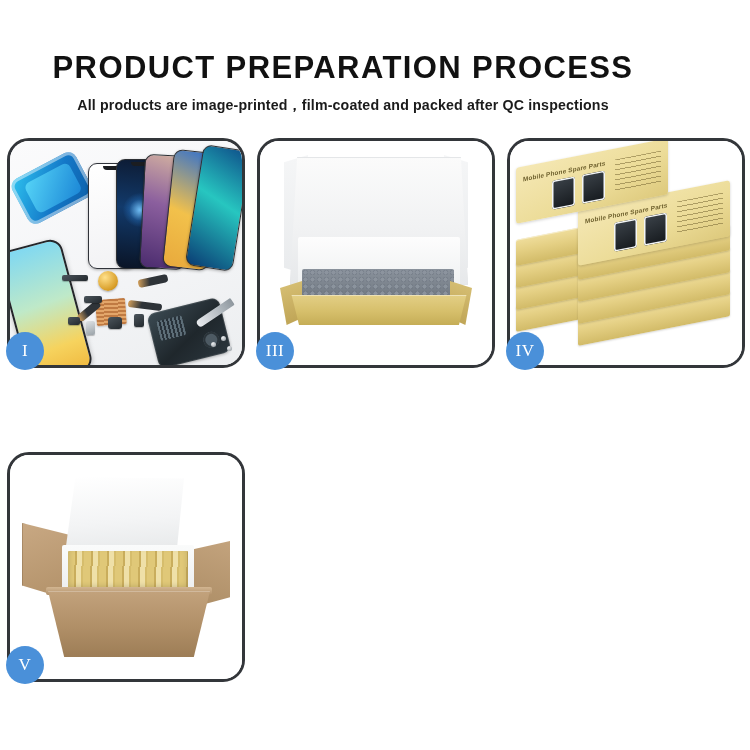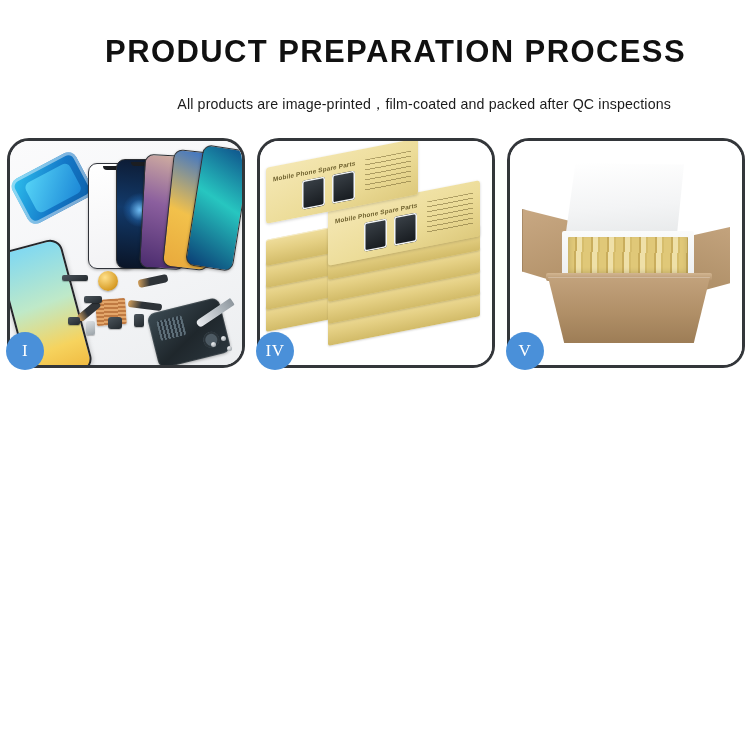--- a/index.html
+++ b/index.html
@@ -9,31 +9,31 @@
     font-family: "Liberation Sans", sans-serif;
     overflow: hidden;
   }
   #page {
     position: relative;
     width: 750px; height: 750px;
     background: #ffffff;
   }
 
   
-  .header { position: absolute; top: 0; left: 0; width: 686px; text-align: right; }
+  .header { position: absolute; top: 16px; left: 0; width: 686px; text-align: center; }
   .title {
     margin: 0; padding-top: 36px;
     font-size: 31px; font-weight: 600; letter-spacing: 1.4px;
     color: #111111; line-height: 1.05;
     font-family: "Liberation Sans", sans-serif;
     white-space: nowrap;
   }
   .subtitle {
-    margin: 15px; padding-top: 11px;
-    font-size: 14.2px; font-weight: 400; letter-spacing: .15px;
+    margin: 0; padding-top: 11px;
+    font-size: 14.2px; font-weight: 700; letter-spacing: .15px;
     color: #1b1b1b; white-space: nowrap;
     font-family: "Liberation Sans", sans-serif;
   }
 
   
   .grid {
     position: absolute; left: 7px; top: 138px;
     width: 736px;
     display: grid;
     grid-template-columns: repeat(3, 238px);
@@ -383,20 +383,33 @@
         <div class="sbit" style="left:58px;bottom:40px;width:12px;height:8px;"></div>
         <div class="tweezer"></div>
         <div class="screw" style="right:16px;bottom:24px;"></div>
         <div class="screw" style="right:26px;bottom:18px;"></div>
         <div class="screw" style="right:10px;bottom:14px;"></div>
       </div>
       <div class="badge">I</div>
     </div>
 
 
+    <div class="card">
+      <div class="card-inner p3">
+        <div class="tray-lid-flapL"></div>
+        <div class="tray-lid-flapR"></div>
+        <div class="tray-lid"></div>
+        <div class="tray-foam"></div>
+        <div class="tray-bubble"></div>
+        <div class="tray-sideL"></div>
+        <div class="tray-sideR"></div>
+        <div class="tray-front"></div>
+      </div>
+      <div class="badge">III</div>
+    </div>
 
     <div class="card">
       <div class="card-inner p4">
         <div class="stack">
           <div class="sbox" style="left:0px;  top:132px;"></div>
           <div class="sbox" style="left:0px;  top:110px;"></div>
           <div class="sbox" style="left:0px;  top:88px;"></div>
           <div class="sbox" style="left:0px;  top:66px;"></div>
 
           <div class="sbox" style="left:62px; top:146px;"></div>

